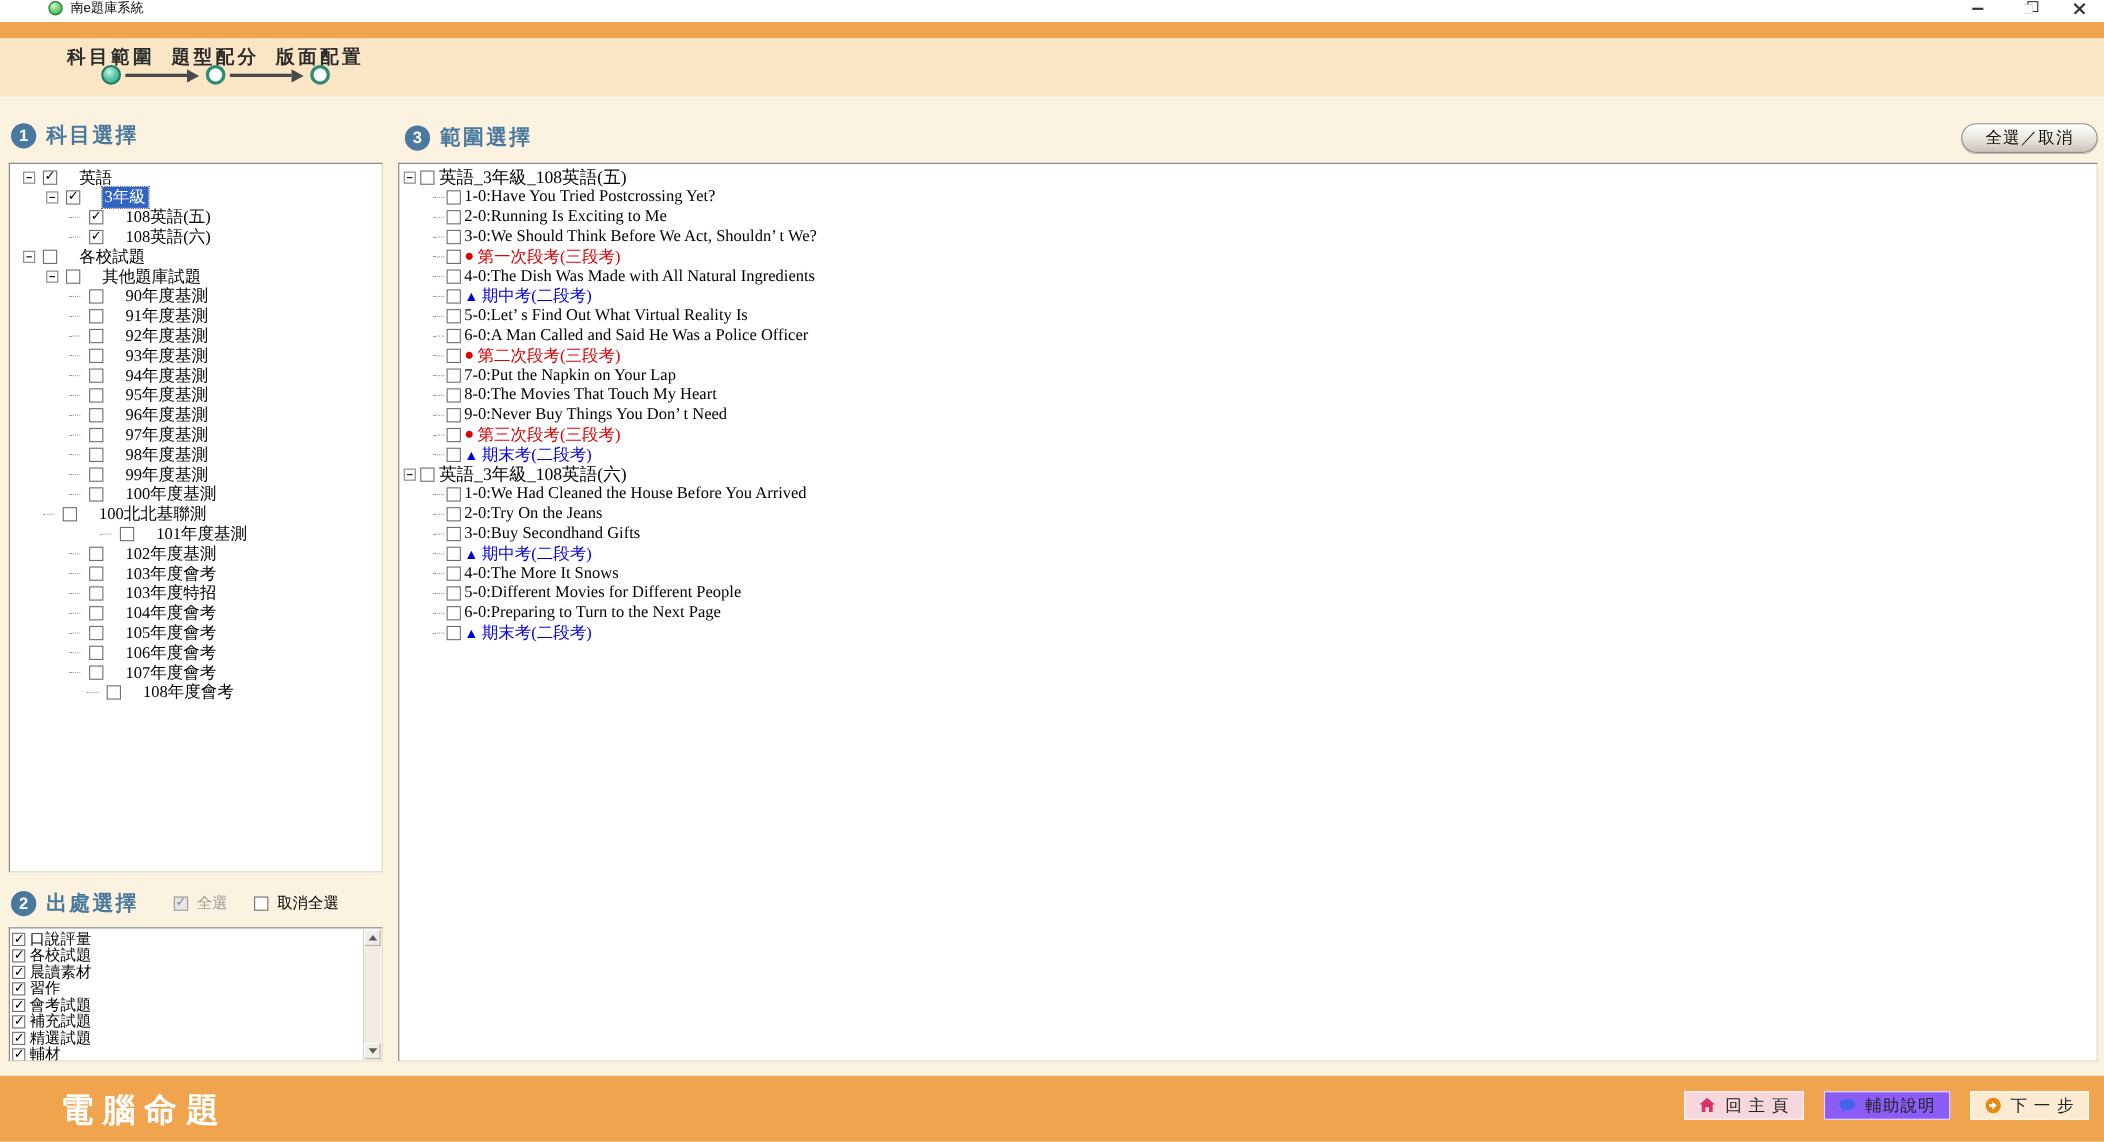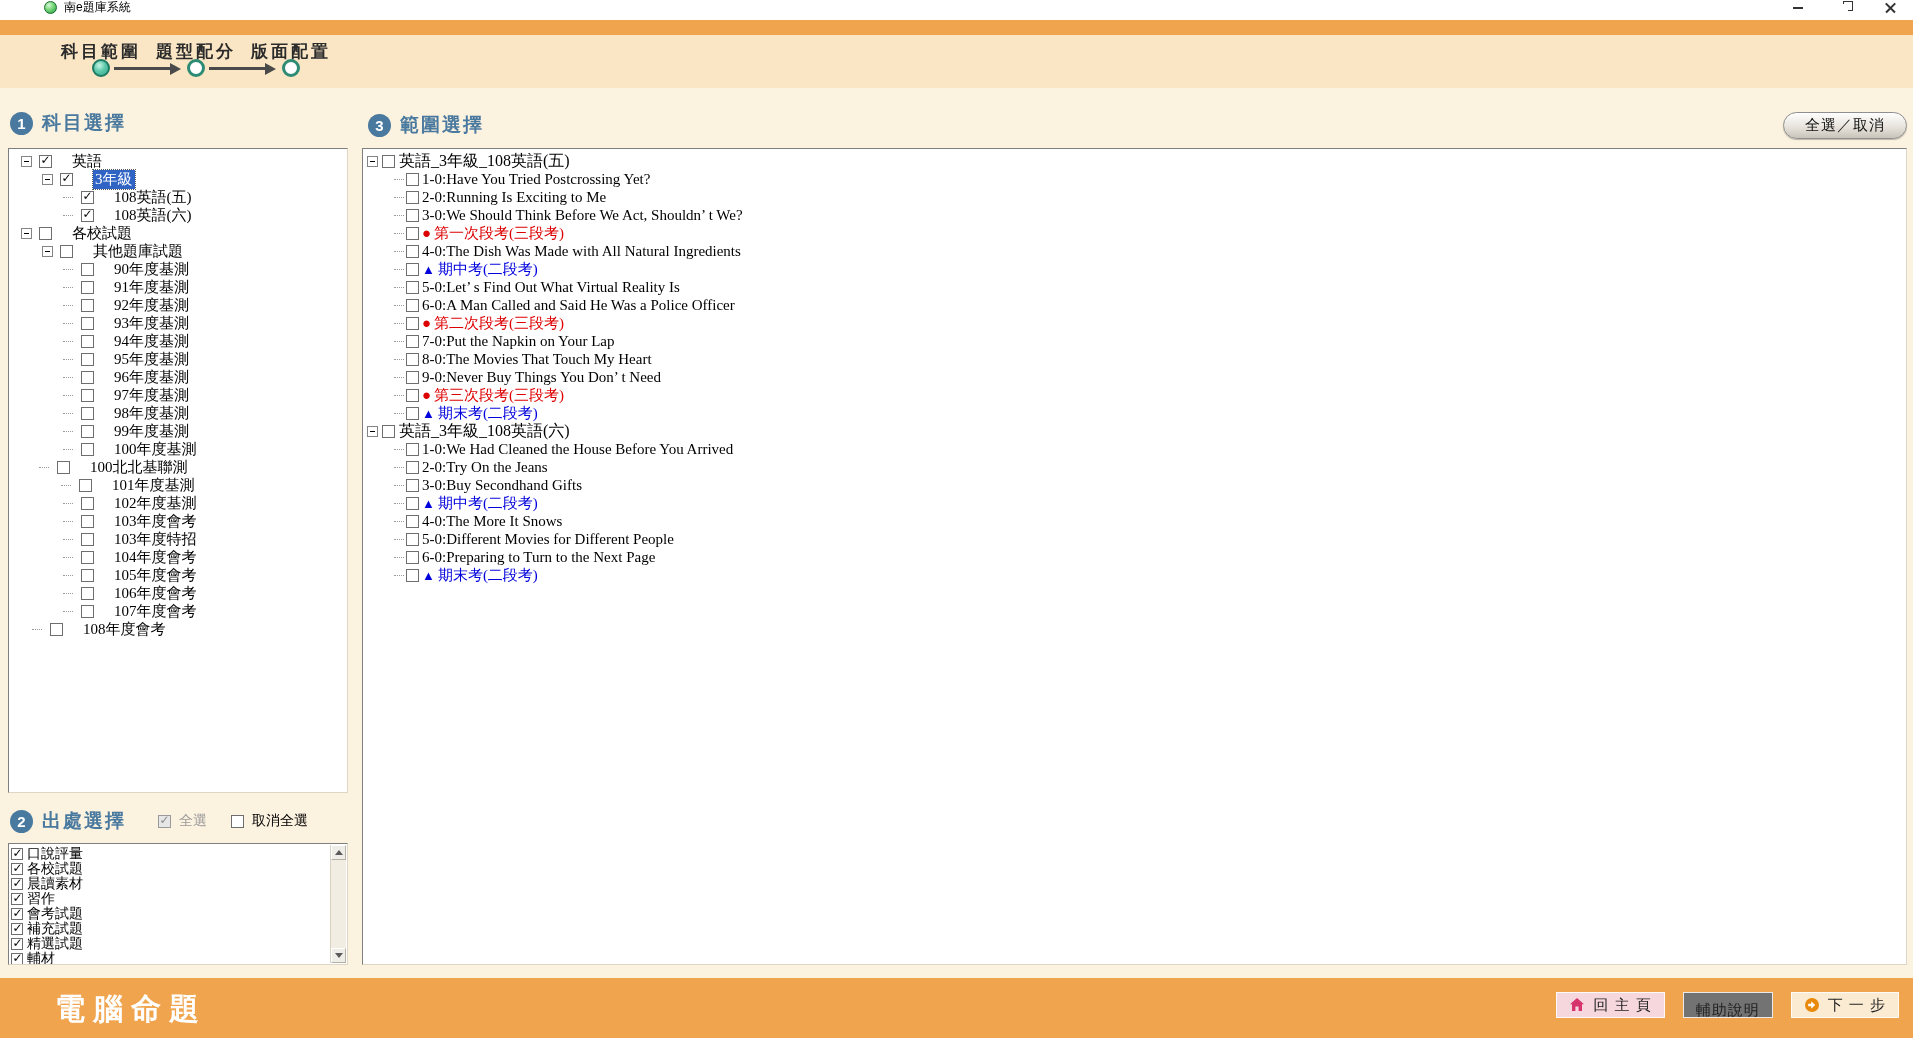--- a/index.html
+++ b/index.html
@@ -115,21 +115,21 @@
   .t-blue{color:var(--exam-blue);}
 
   
   .footer{position:absolute;top:978px;left:0;right:0;height:60px;background:var(--orange);}
   .brand{position:absolute;left:55px;top:11px;font-size:30px;font-weight:bold;color:#fff;
     letter-spacing:8px;font-family:"DejaVu Sans",sans-serif;}
   .footer-buttons{position:absolute;right:14px;top:14px;display:flex;gap:18px;}
   .fbtn{height:26px;padding:0 12px;display:flex;align-items:center;gap:8px;
     font-size:15px;color:#222;border:1px solid rgba(255,255,255,0.85);letter-spacing:1px;cursor:default;}
   .fbtn-home{background:#F7D7DE;}
-  .fbtn-help{background:#737373;flex-direction:column;}
+  .fbtn-help{background:#8b5cf6;}
   .fbtn-next{background:#FBEBD2;}
   .fbtn svg{display:block;}
 </style>
 </head>
 <body>
 
 <div class="window">
 
   <div class="titlebar">
     <span class="app-icon"></span>
@@ -286,21 +286,21 @@
           <span class="cb"></span>
           <span class="tree-label">100年度基測</span>
         </div>
         <div class="tree-row" style="padding-left: 30px;">
           <span class="slot">
             <span class="stub"></span>
           </span>
           <span class="cb"></span>
           <span class="tree-label">100北北基聯測</span>
         </div>
-        <div class="tree-row" style="padding-left: 52px; font-family: Liberation Serif, serif;">
+        <div class="tree-row" style="padding-left: 82px; font-family: Liberation Serif, serif;">
           <span class="slot">
             <span class="stub"></span>
           </span>
           <span class="cb"></span>
           <span class="tree-label">101年度基測</span>
         </div>
         <div class="tree-row" style="padding-left: 54px;">
           <span class="slot">
             <span class="stub"></span>
           </span>
@@ -342,21 +342,21 @@
           <span class="cb"></span>
           <span class="tree-label">106年度會考</span>
         </div>
         <div class="tree-row" style="padding-left: 54px;">
           <span class="slot">
             <span class="stub"></span>
           </span>
           <span class="cb"></span>
           <span class="tree-label">107年度會考</span>
         </div>
-        <div class="tree-row" style="padding-left: 23px;">
+        <div class="tree-row" style="padding-left: 70px;">
           <span class="slot">
             <span class="stub"></span>
           </span>
           <span class="cb"></span>
           <span class="tree-label">108年度會考</span>
         </div>
       </div>
 
     <div class="panel-header source-header">
       <span class="num-circle">2</span>

